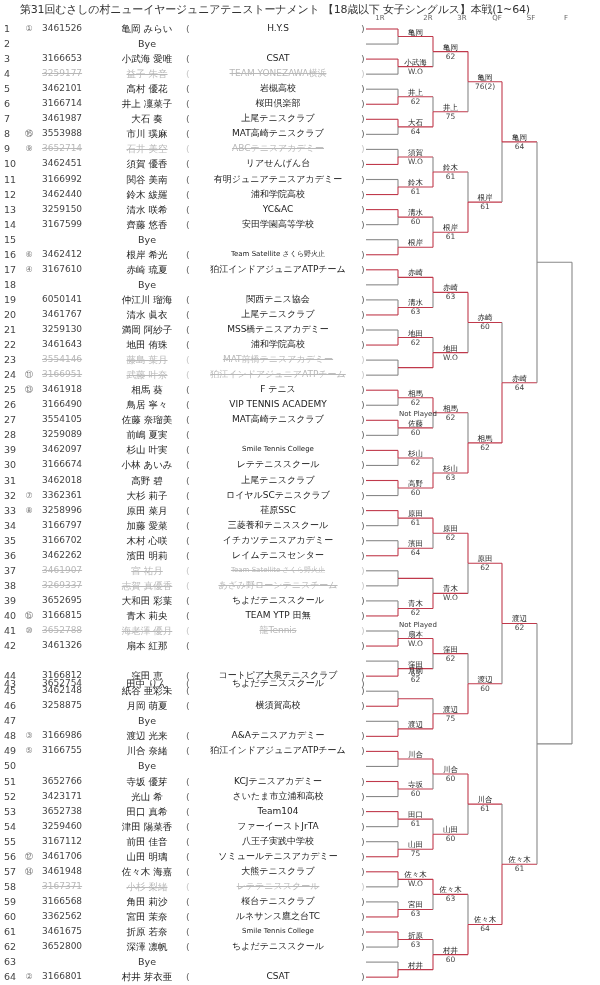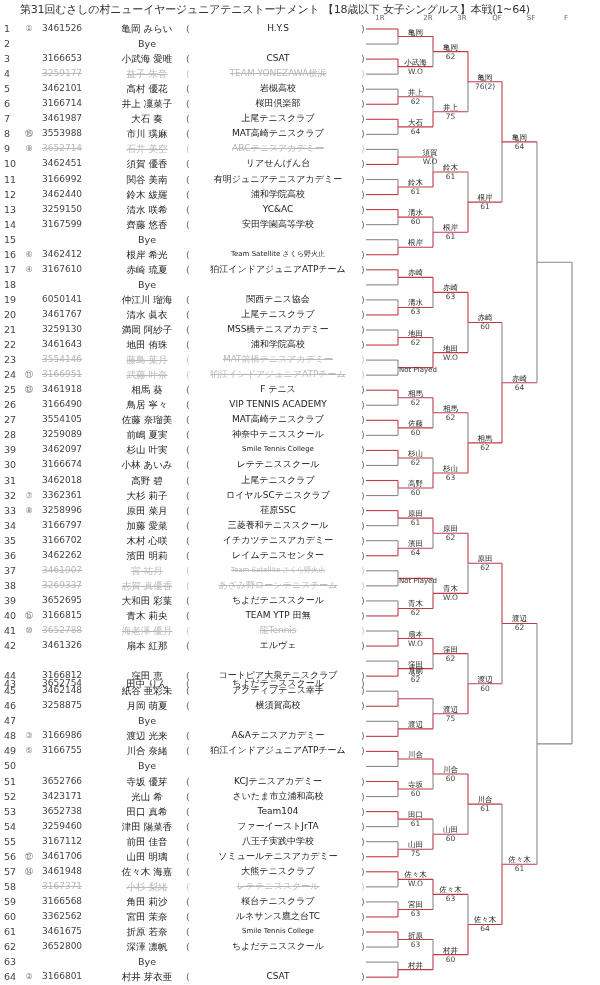--- a/index.html
+++ b/index.html
@@ -15,21 +15,21 @@
   .row .po{position:absolute;left:186px;color:#666;}
   .row .club{position:absolute;left:196px;width:164px;text-align:center;color:#222;font-size:9px;white-space:nowrap;overflow:hidden;}
   .row .club.small{font-size:7px;}
   .row .pc{position:absolute;left:361px;color:#666;}
   .row.withdrawn .pid,.row.withdrawn .name,.row.withdrawn .club{color:#b8b8b8;text-decoration:line-through;}
   .row.withdrawn .pc,.row.withdrawn .po{color:#c8c8c8;}
   .row.bye .name{color:#333;}
   svg.bracket{position:absolute;left:0;top:0;}
   .lbl{position:absolute;font-size:7.5px;color:#222;text-align:center;width:44px;transform:translateX(-50%);line-height:9px;white-space:nowrap;}
   .lbl .sc{display:block;color:#444;}
-  .np{position:absolute;font-size:7px;color:#333;white-space:nowrap;}
+  .np{position:absolute;font-size:7px;color:#333;white-space:nowrap;margin-top:44px;}
 </style>
 </head>
 <body>
 
 <div class="title">第31回むさしの村ニューイヤージュニアテニストーナメント 【18歳以下 女子シングルス】本戦(1~64)</div>
 <div class="rounds">
   <span style="left:380px">1R</span>
   <span style="left:428px">2R</span>
   <span style="left:462px">3R</span>
   <span style="left:497px">QF</span>
@@ -271,21 +271,20 @@
       <span class="po">(</span>
       <span class="club">MAT高崎テニスクラブ</span>
       <span class="pc">)</span>
     </div>
     <div class="row" style="top: 427.35px;">
       <span class="num">28</span>
       <span class="seed"></span>
       <span class="pid">3259089</span>
       <span class="name">前嶋 夏実</span>
       <span class="po">(</span>
-      <span class="club">神奈中テニススクール</span>
       <span class="pc">)</span>
     </div>
     <div class="row" style="top: 442.4px;">
       <span class="num">39</span>
       <span class="seed"></span>
       <span class="pid">3462097</span>
       <span class="name">杉山 叶実</span>
       <span class="po">(</span>
       <span class="club small">Smile Tennis College</span>
       <span class="pc">)</span>
@@ -397,21 +396,20 @@
       <span class="po">(</span>
       <span class="club">龍Tennis</span>
       <span class="pc">)</span>
     </div>
     <div class="row" style="top: 638.05px;">
       <span class="num">42</span>
       <span class="seed"></span>
       <span class="pid">3461326</span>
       <span class="name">扇本 紅那</span>
       <span class="po">(</span>
-      <span class="club">エルヴェ</span>
       <span class="pc">)</span>
     </div>
     <div class="row" style="top: 676px;">
       <span class="num">43</span>
       <span class="seed"></span>
       <span class="pid">3652754</span>
       <span class="name">田中 りん</span>
       <span class="po">(</span>
       <span class="club">ちよだテニススクール</span>
       <span class="pc">)</span>
@@ -424,21 +422,20 @@
       <span class="po">(</span>
       <span class="club">コートピア大泉テニスクラブ</span>
       <span class="pc">)</span>
     </div>
     <div class="row" style="top: 683.2px;">
       <span class="num">45</span>
       <span class="seed"></span>
       <span class="pid">3462148</span>
       <span class="name">紙谷 亜彩未</span>
       <span class="po">(</span>
-      <span class="club">アクティブテニス幸手</span>
       <span class="pc">)</span>
     </div>
     <div class="row" style="top: 698.25px;">
       <span class="num">46</span>
       <span class="seed"></span>
       <span class="pid">3258875</span>
       <span class="name">月岡 萌夏</span>
       <span class="po">(</span>
       <span class="club">横須賀高校</span>
       <span class="pc">)</span>
@@ -846,21 +843,21 @@
     <line x1="537" y1="262.275" x2="572" y2="262.275" stroke="#888888" stroke-width="1.1"></line>
     <line x1="537" y1="623.475" x2="537" y2="864.2750000000001" stroke="#888888" stroke-width="1.1"></line>
     <line x1="537" y1="743.875" x2="572" y2="743.875" stroke="#888888" stroke-width="1.1"></line>
     <line x1="572" y1="262.275" x2="572" y2="743.875" stroke="#888888" stroke-width="1.1"></line>
   </svg>
 <div id="labels">
     <div class="lbl" style="left: 415.5px; top: 27.525px;"><span>亀岡</span><span class="sc"></span></div>
     <div class="lbl" style="left: 415.5px; top: 57.625px;"><span>小武海</span><span class="sc">W.O</span></div>
     <div class="lbl" style="left: 415.5px; top: 87.725px;"><span>井上</span><span class="sc">62</span></div>
     <div class="lbl" style="left: 415.5px; top: 117.825px;"><span>大石</span><span class="sc">64</span></div>
-    <div class="lbl" style="left: 415.5px; top: 147.925px; text-align: right;"><span>須賀</span><span class="sc">W.O</span></div>
+    <div class="lbl" style="left: 415.5px; top: 147.925px;"><span>須賀</span><span class="sc">W.O</span></div>
     <div class="lbl" style="left: 415.5px; top: 178.025px;"><span>鈴木</span><span class="sc">61</span></div>
     <div class="lbl" style="left: 415.5px; top: 208.125px;"><span>清水</span><span class="sc">60</span></div>
     <div class="lbl" style="left: 415.5px; top: 238.225px;"><span>根岸</span><span class="sc"></span></div>
     <div class="lbl" style="left: 415.5px; top: 268.325px;"><span>赤崎</span><span class="sc"></span></div>
     <div class="lbl" style="left: 415.5px; top: 298.425px;"><span>清水</span><span class="sc">63</span></div>
     <div class="lbl" style="left: 415.5px; top: 328.525px;"><span>地田</span><span class="sc">62</span></div>
     <div class="np" style="left: 399px; top: 366.15px;"><span>Not Played</span></div>
     <div class="lbl" style="left: 415.5px; top: 388.725px;"><span>相馬</span><span class="sc">62</span></div>
     <div class="lbl" style="left: 415.5px; top: 418.825px;"><span>佐藤</span><span class="sc">60</span></div>
     <div class="lbl" style="left: 415.5px; top: 448.925px;"><span>杉山</span><span class="sc">62</span></div>

